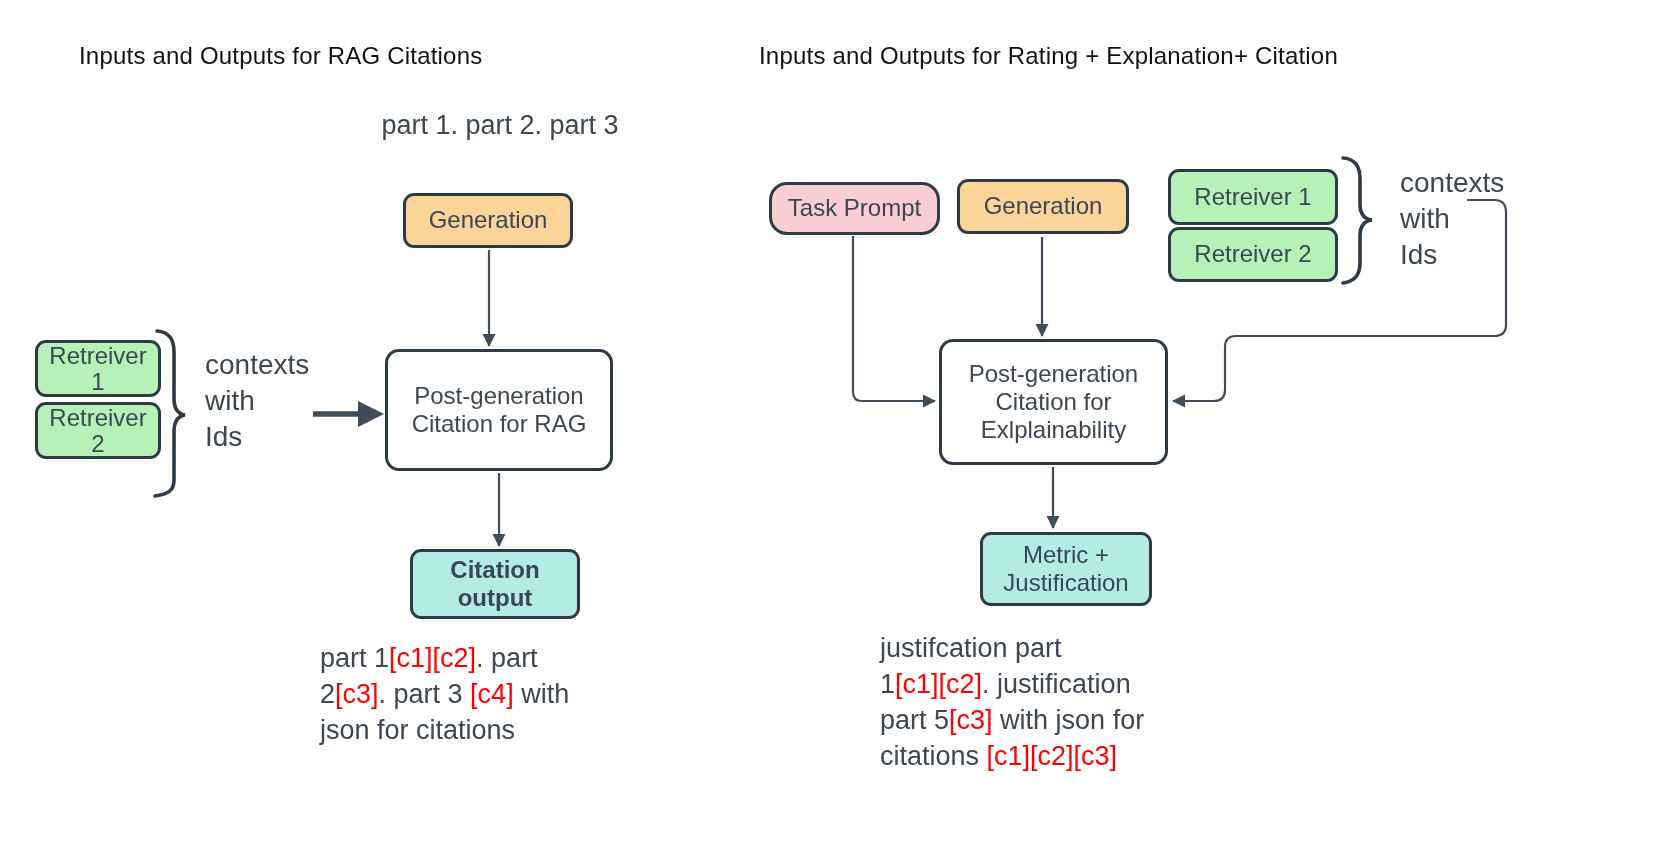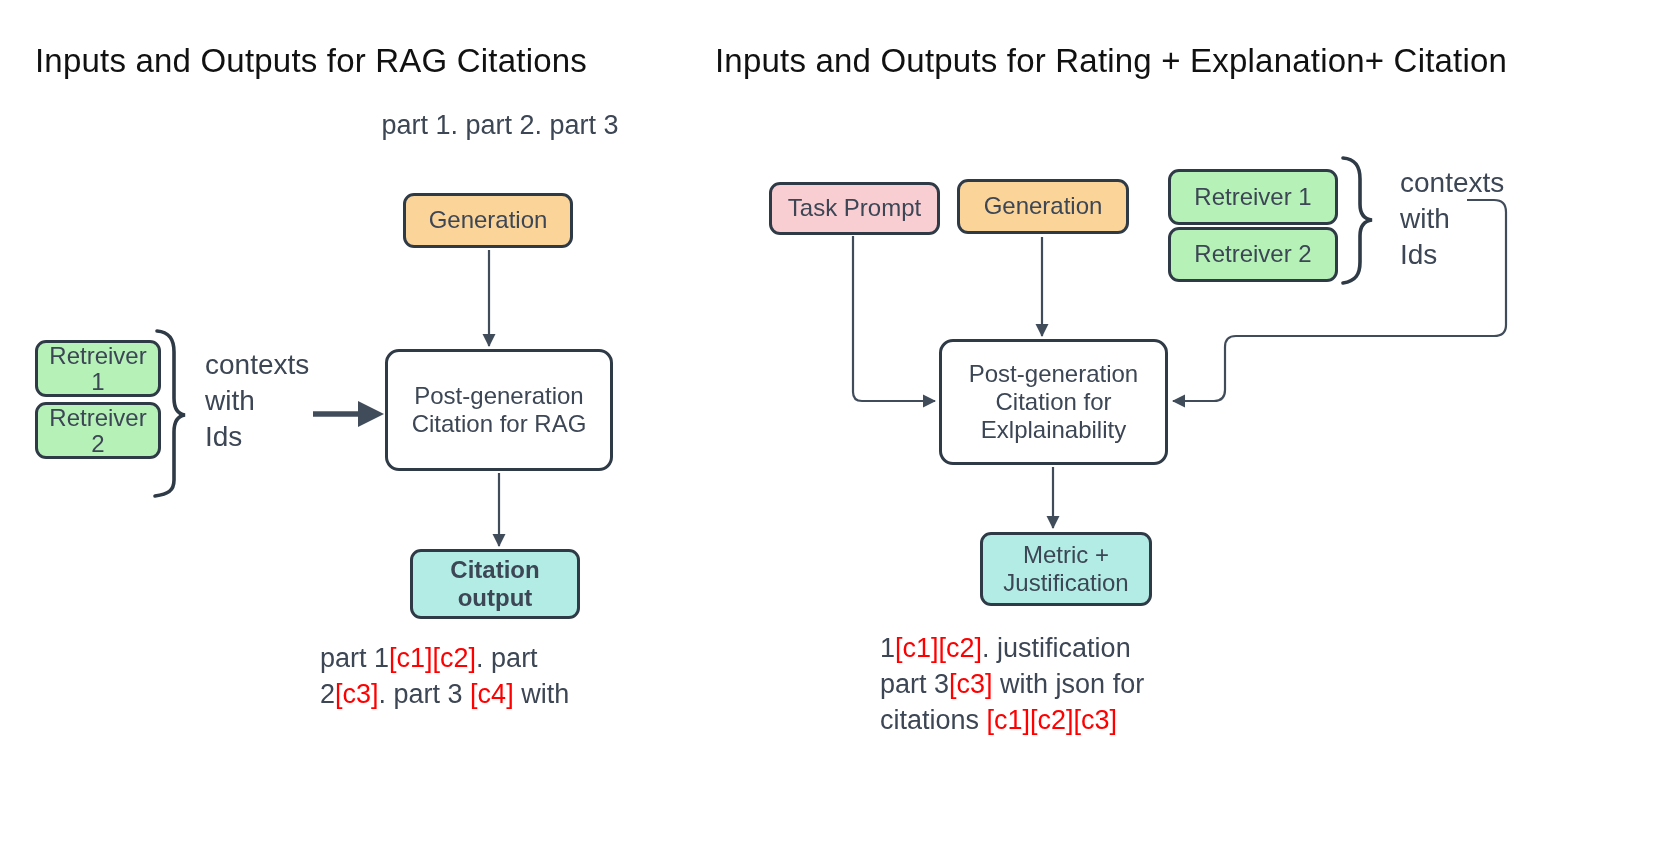--- a/index.html
+++ b/index.html
@@ -7,22 +7,22 @@
     --red:#ff0000; --orange:#fbd49a; --green:#b6f2b8; --teal:#b2ece4;
     --pink:#f9ced3; --white:#ffffff; --canvas-bg:#ffffff;
   }
   html,body{margin:0;padding:0;background:#fff;}
   .canvas{
     position:relative; width:1661px; height:853px; overflow:hidden;
     background:var(--canvas-bg);
     font-family:"Liberation Sans", sans-serif;
   }
   .title{
-    position:absolute; font-size:33px; color:var(--title);
-    white-space:nowrap; letter-spacing:0.2px;
+    position:absolute; font-size:24px; color:var(--title);
+    white-space:nowrap; letter-spacing:0.2px;margin-left:44px;
   }
   .note{
     position:absolute; font-size:27px; color:var(--text); line-height:36px;
   }
   .node{
     position:absolute; box-sizing:border-box;
     border:3px solid var(--stroke); border-radius:11px;
     background:var(--white); color:var(--text);
     display:flex; flex-direction:column; align-items:center; justify-content:center;
     font-size:24px; line-height:1.18; text-align:center; white-space:nowrap;
@@ -103,25 +103,26 @@
   </div>
 
   <div class="node fill-teal" style="left:410px; top:549px; width:170px; height:70px;font-weight:bold;">
     <div class="line">Citation</div>
     <div class="line">output</div>
   </div>
 
   <div class="output-text" style="left:320px; top:640px; width:360px;">
     <div><span class="seg">part 1</span><span class="seg red">[c1][c2]</span><span class="seg">. part</span></div>
     <div><span class="seg">2</span><span class="seg red">[c3]</span><span class="seg">. part 3 </span><span class="seg red">[c4]</span><span class="seg"> with</span></div>
+    <div><span class="seg">json for citations</span></div>
   </div>
 
   <div class="title" style="left:715px; top:42px;">Inputs and Outputs for Rating + Explanation+ Citation</div>
 
-  <div class="node fill-pink" style="left:769px; top:182px; width:171px; height:53px;">
+  <div class="node fill-pink" style="left:769px; top:182px; width:171px; height:53px;border-radius:18px;">
     <div class="line">Task Prompt</div>
   </div>
 
   <div class="node fill-orange" style="left:957px; top:179px; width:172px; height:55px;">
     <div class="line">Generation</div>
   </div>
 
   <div class="node fill-green" style="left:1168px; top:169px; width:170px; height:56px;">
     <div class="line">Retreiver 1</div>
   </div>
@@ -140,18 +141,19 @@
     <div class="line">Citation for</div>
     <div class="line">Exlplainability</div>
   </div>
 
   <div class="node fill-teal" style="left:967px; top:532px; width:172px; height:74px;margin-left:13px;">
     <div class="line">Metric +</div>
     <div class="line">Justification</div>
   </div>
 
   <div class="output-text" style="left:880px; top:630px; width:346px;">
+    <div><span class="seg">justifcation part</span></div>
     <div><span class="seg">1</span><span class="seg red">[c1][c2]</span><span class="seg">. justification</span></div>
-    <div><span class="seg">part 3</span><span class="seg red">[c3]</span><span class="seg"> with json for</span></div>
+    <div><span class="seg">part 5</span><span class="seg red">[c3]</span><span class="seg"> with json for</span></div>
     <div><span class="seg">citations </span><span class="seg red">[c1][c2][c3]</span></div>
   </div>
 
 </div>
 
 </body></html>

